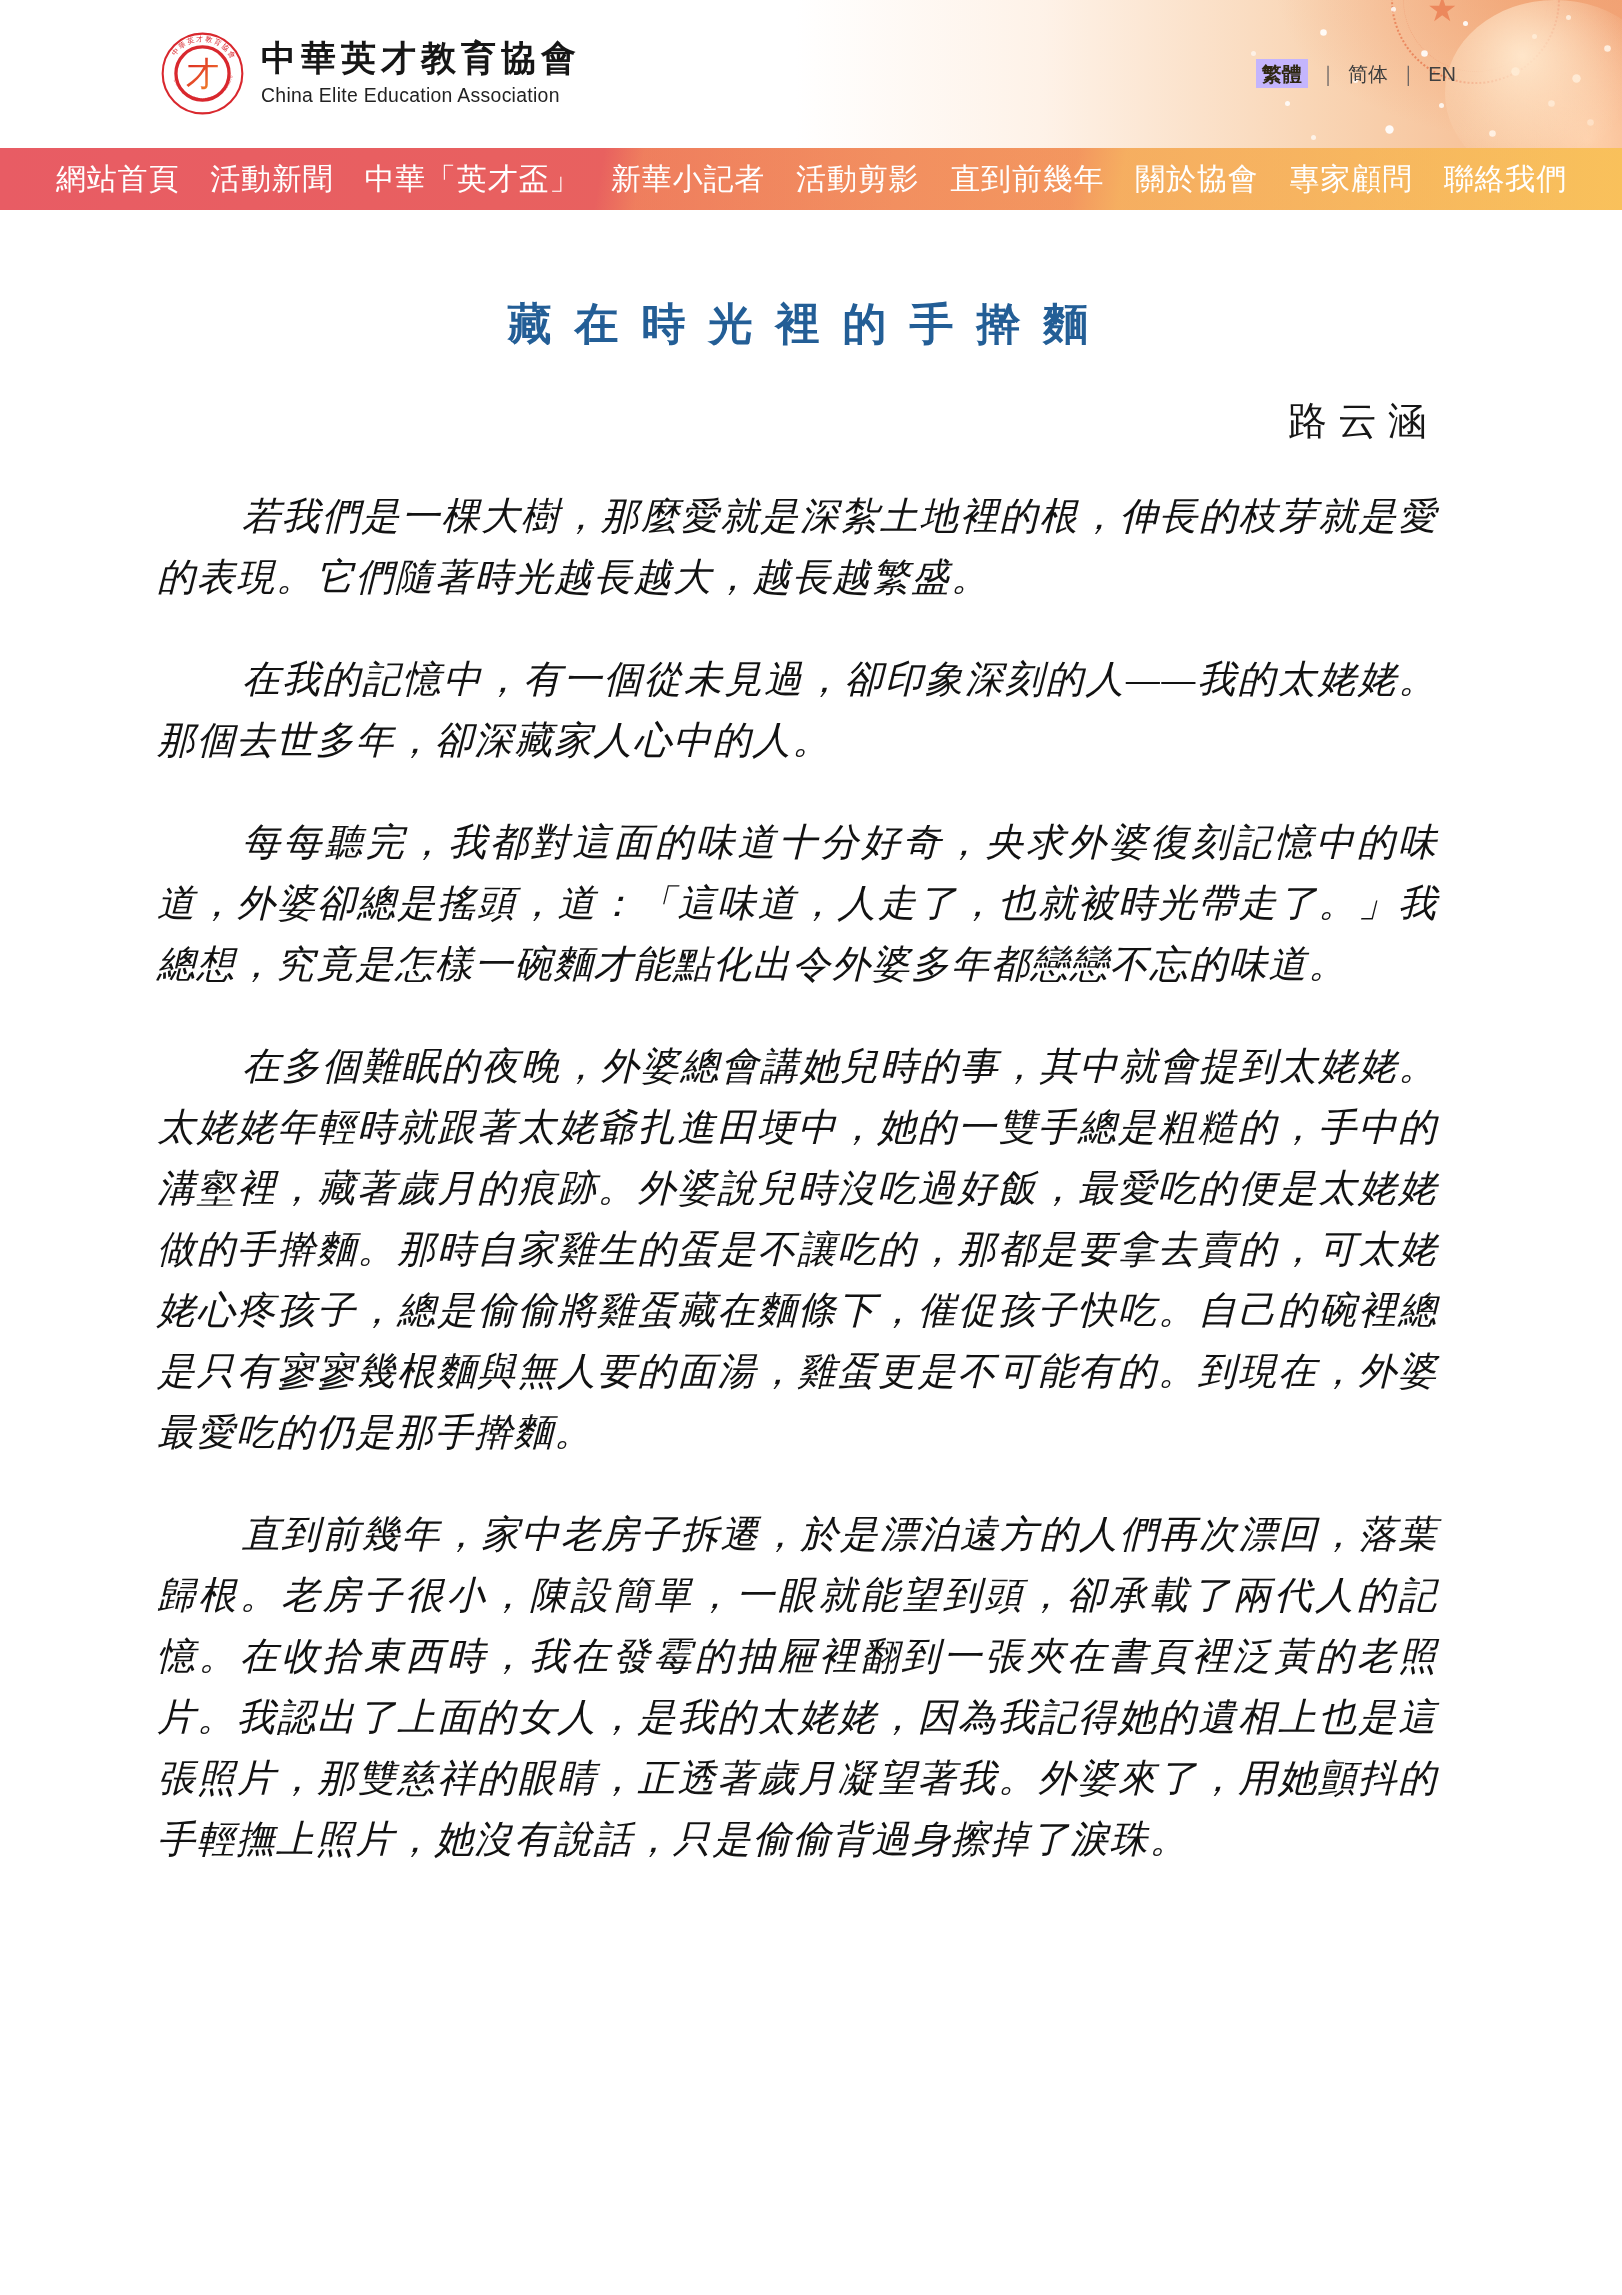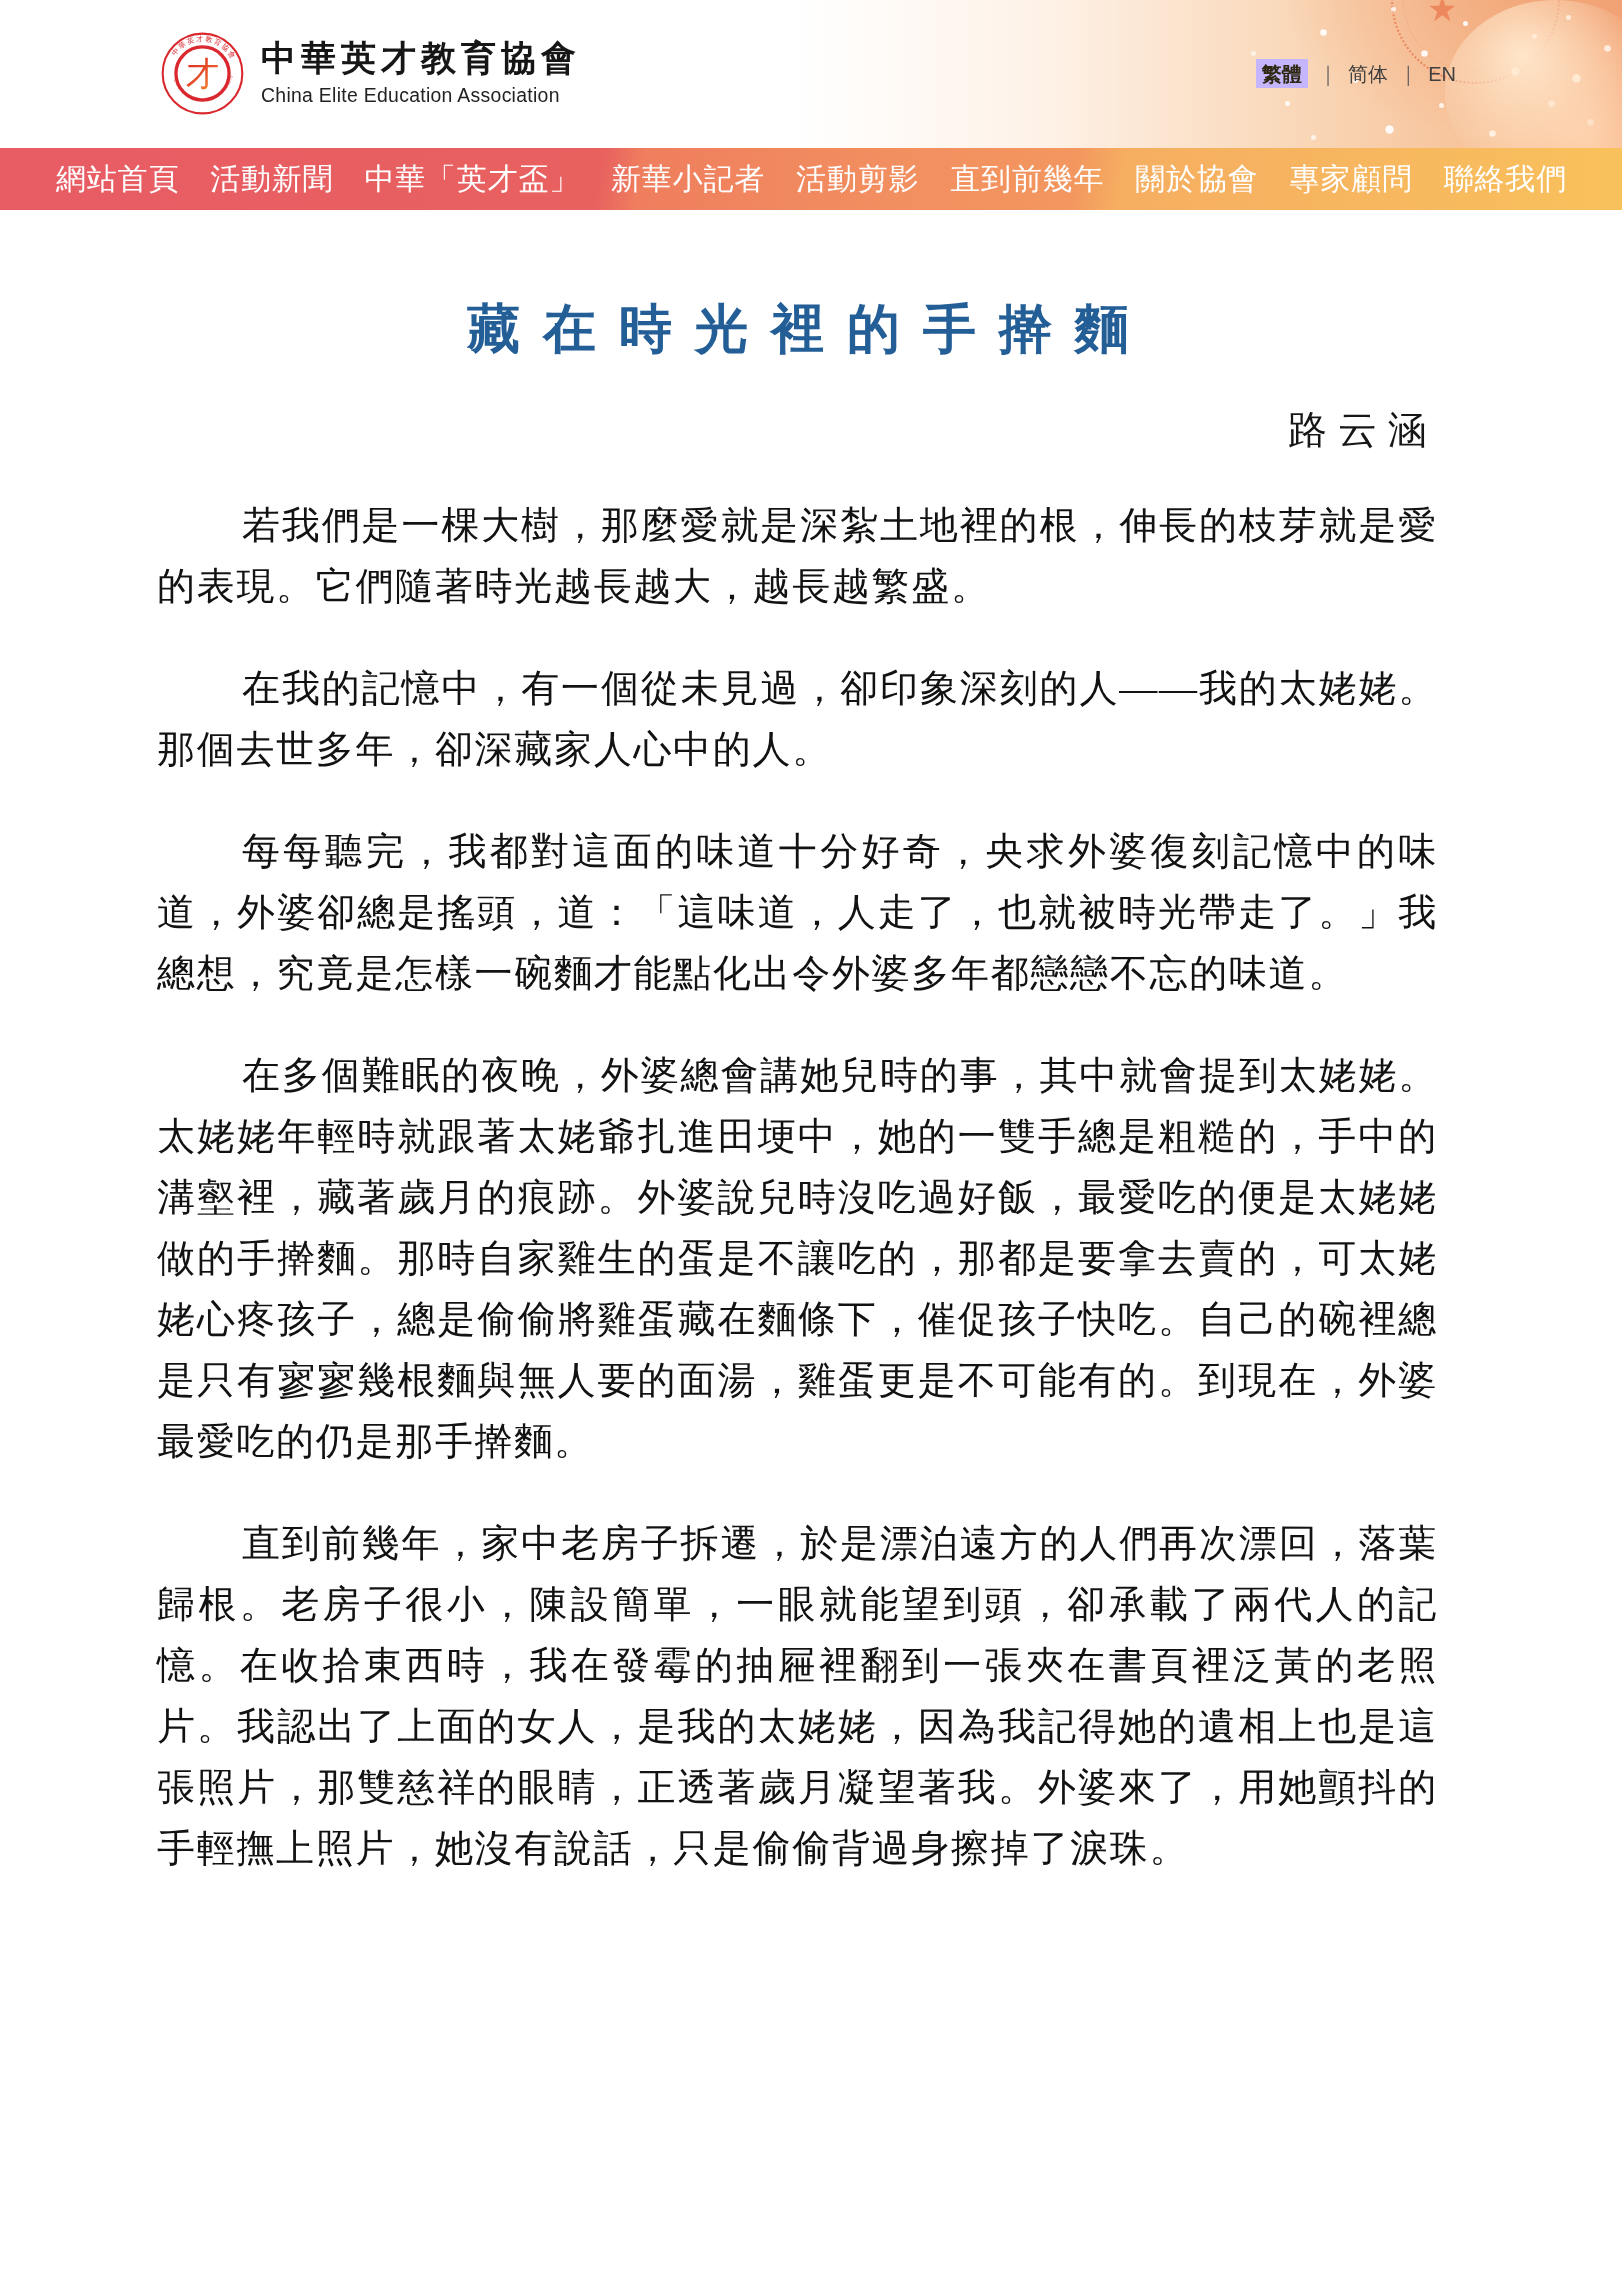--- a/index.html
+++ b/index.html
@@ -77,28 +77,28 @@
   .nav-item {
     color:#ffffff; font-size:30px; letter-spacing:0.8px; white-space:nowrap;
     text-decoration:none; cursor:pointer;
     font-family:"Liberation Sans","DejaVu Sans",sans-serif;
   }
 
   
   .article { width:1281px; margin:0 auto 0 157px; }
   .article-title {
     margin:93px 0 0 0; text-align:center; font-weight:600;
-    font-size:53px; line-height:1; color:#235e96;
+    font-size:44px; line-height:1; color:#235e96;
     letter-spacing:23px; text-indent:23px;
   }
   .article-author {
     margin-top:54px; text-align:right; font-size:39px; line-height:1;
     color:#161616; letter-spacing:11px;
   }
-  .article-body { margin-top:46px; }
+  .article-body { margin-top:46px;font-style:italic; }
   .article-body p {
     margin:0 0 41px 0; font-size:38px; line-height:61px; color:#121212;
     letter-spacing:1.7px; text-align:justify; text-indent:85px;
   }
   .article-body p:last-child { margin-bottom:0; }
 </style>
 </head>
 <body>
 
 <div class="page">

